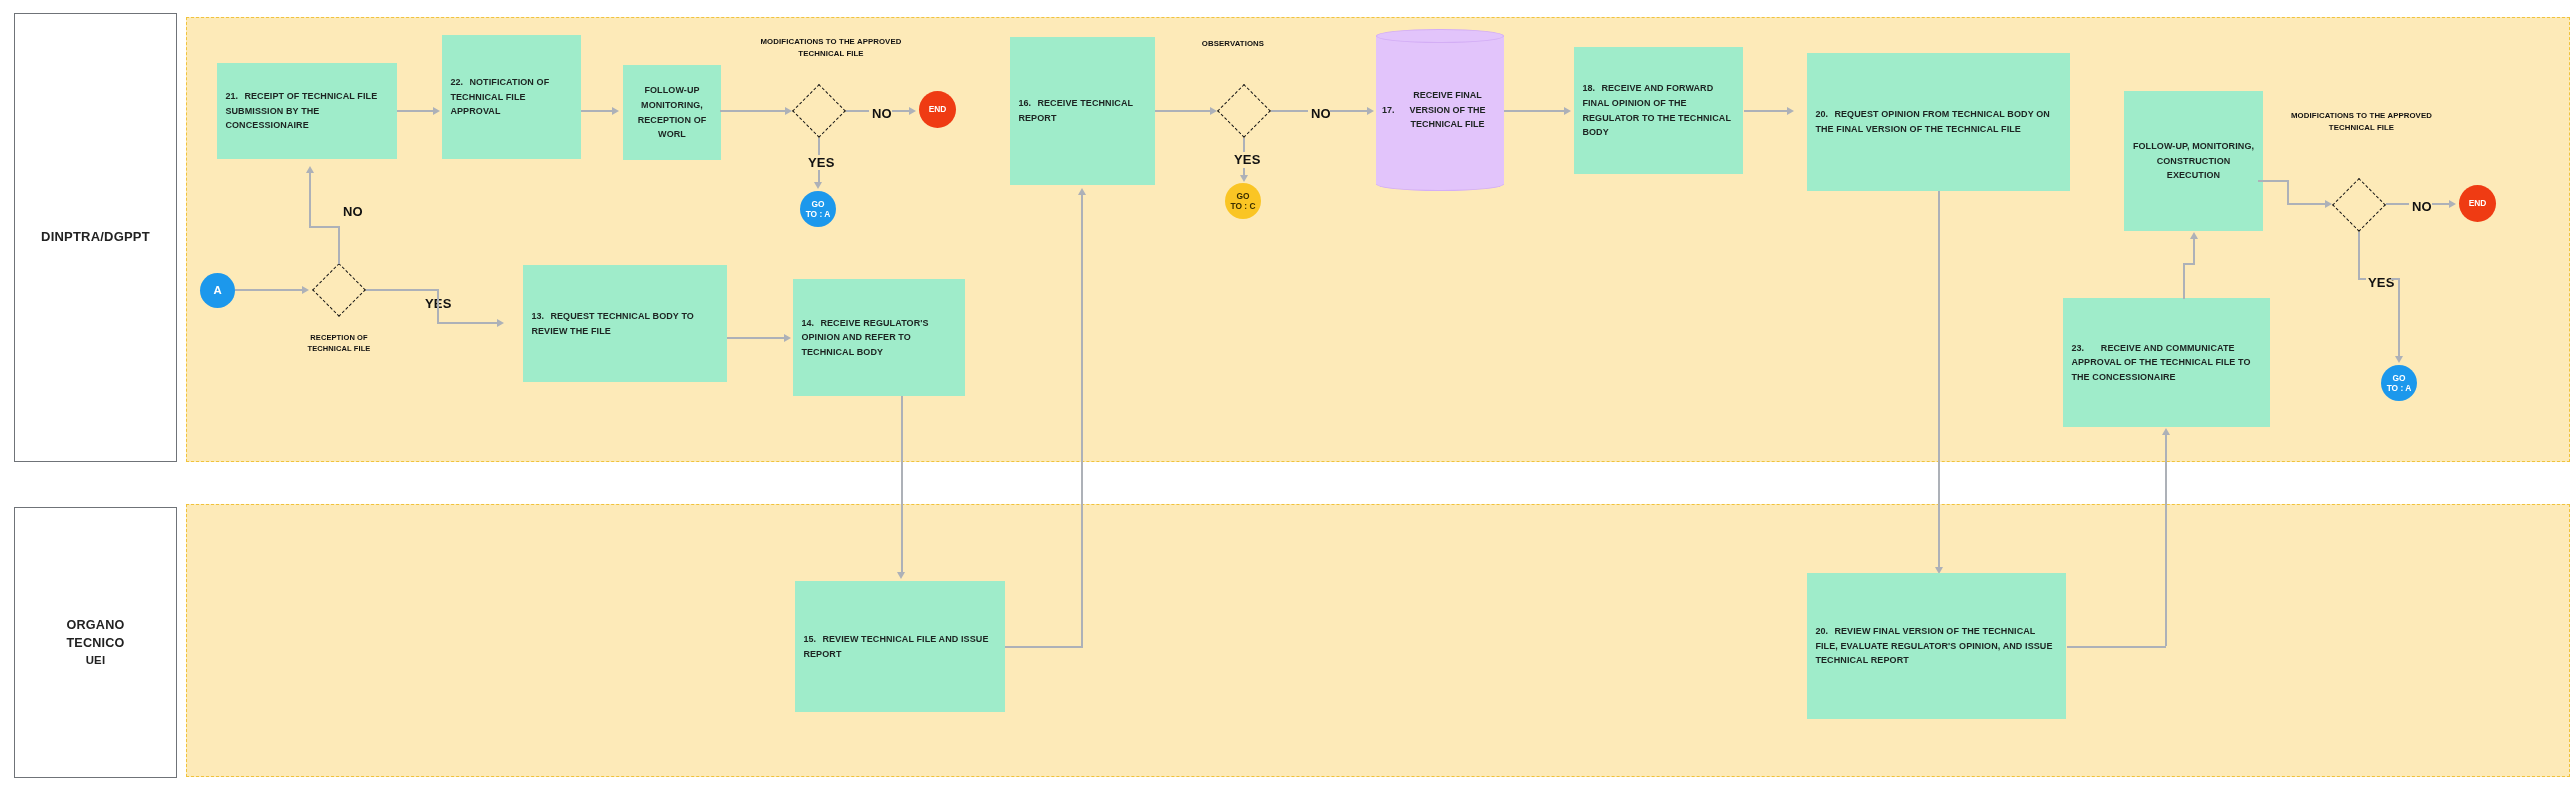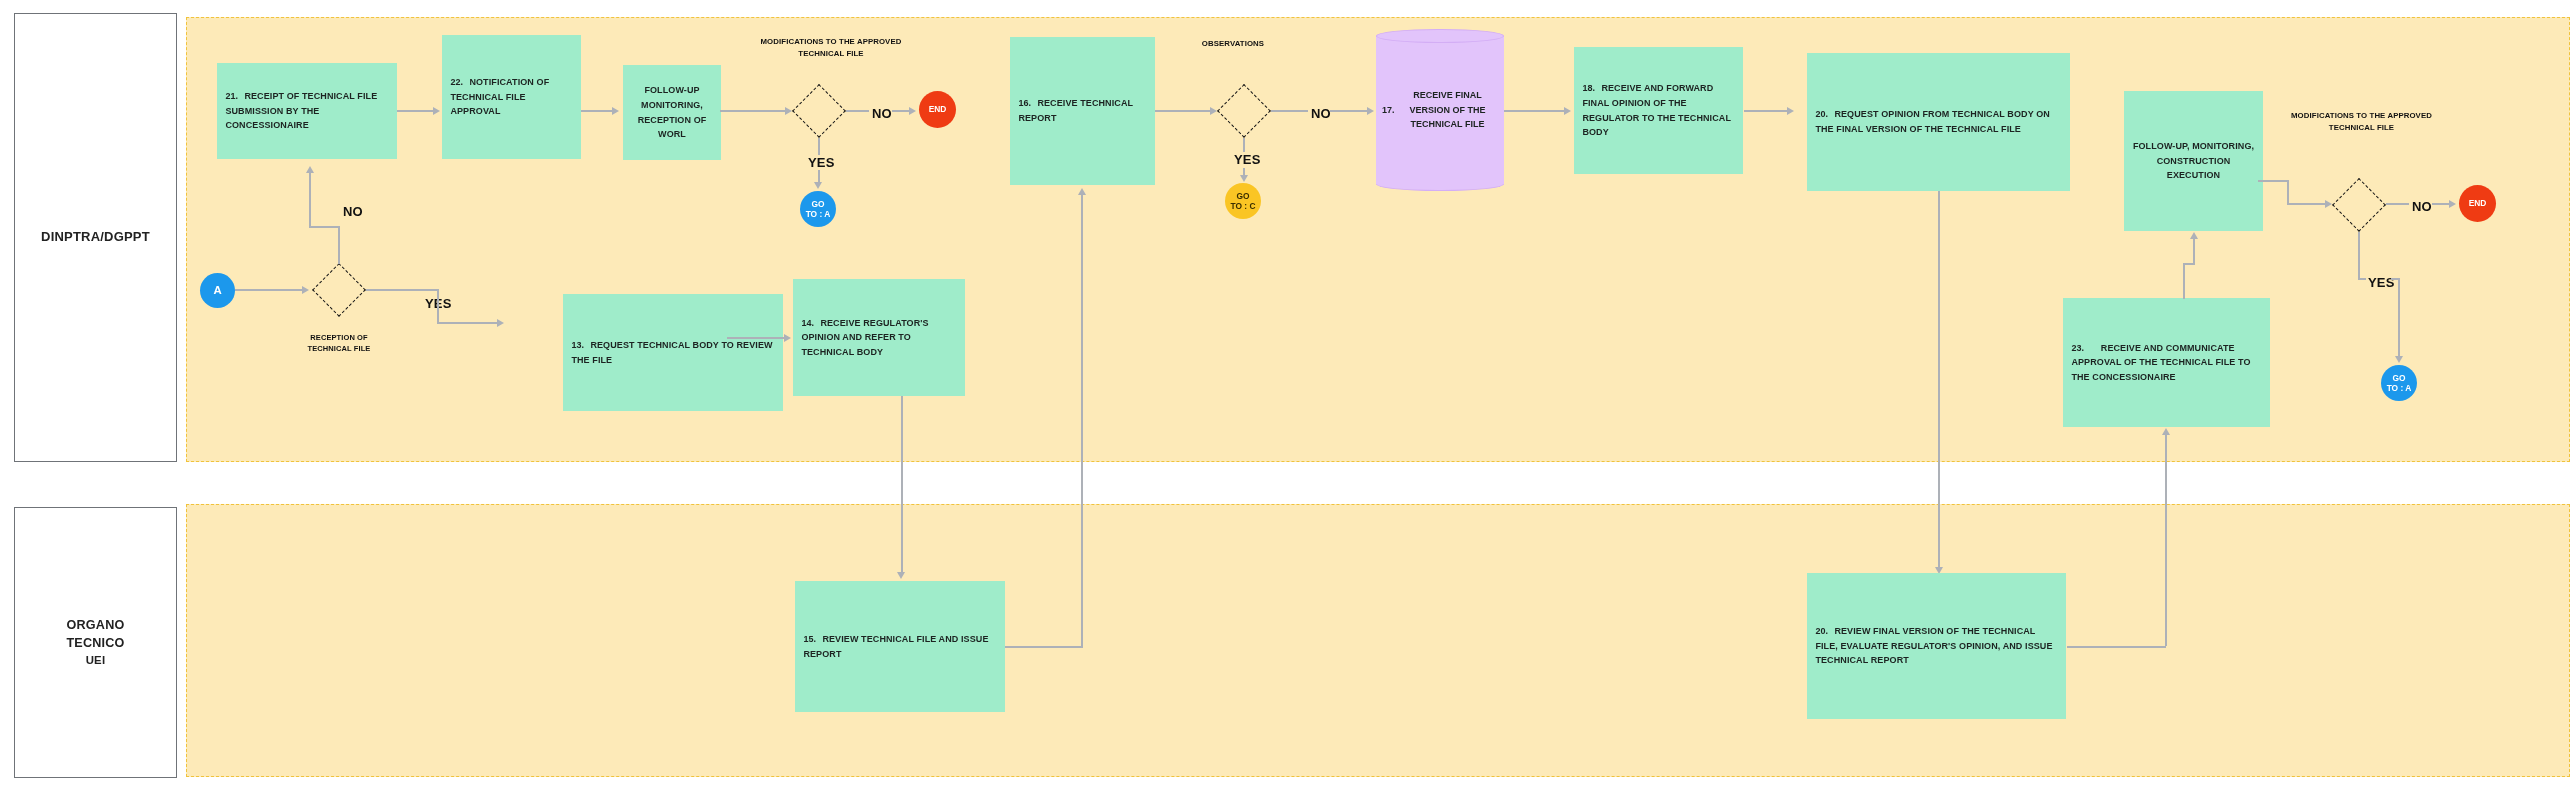--- a/index.html
+++ b/index.html
@@ -266,21 +266,21 @@
   <div class="hline" style="left:309px;top:226px;width:30px;"></div>
   <div class="vline" style="left:309px;top:173px;height:54px;"></div>
   <div class="arrowU" style="left:306px;top:166px;"></div>
 
   <div class="hline" style="left:366px;top:289px;width:73px;"></div>
   <div class="edge-lbl" style="left:425px;top:296px;">YES</div>
   <div class="vline" style="left:437px;top:289px;height:35px;"></div>
   <div class="hline" style="left:437px;top:322px;width:60px;"></div>
   <div class="arrowR" style="left:497px;top:319px;"></div>
 
-  <div class="proc" style="left:523px;top:294px;width:220px;height:117px;margin-left:40px;">
+  <div class="proc" style="left:523px;top:265px;width:204px;height:117px;">
     <div class="txt"><span class="num" style="margin-right: 3.6px;">13.</span>
       <span>REQUEST TECHNICAL BODY TO REVIEW THE FILE</span></div>
   </div>
   <div class="hline" style="left:727px;top:337px;width:57px;"></div>
   <div class="arrowR" style="left:784px;top:334px;"></div>
 
   <div class="proc" style="left:793px;top:279px;width:172px;height:117px;">
     <div class="txt"><span class="num" style="margin-right: 3.6px;">14.</span>
       <span>RECEIVE REGULATOR'S OPINION AND REFER TO TECHNICAL BODY</span></div>
   </div>

